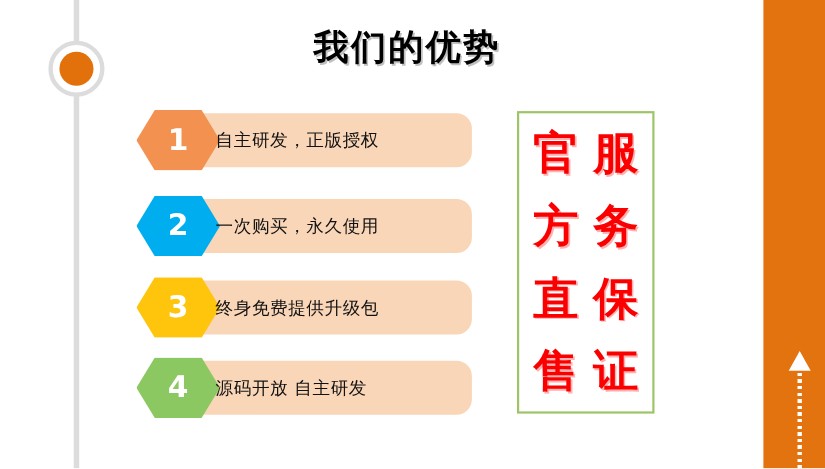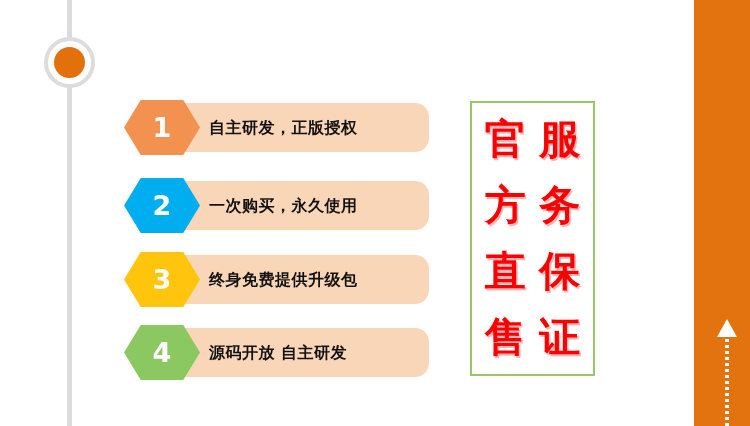--- a/index.html
+++ b/index.html
@@ -93,26 +93,26 @@
     width: 76px;
     height: 55px;
     line-height: 55px;
     text-align: center;
     color: #ffffff;
     font-size: 27px;
     font-weight: bold;
   }
   .adv-text {
     position: absolute;
-    left: 85px;
+    left: 72px;
     top: 3px;
     height: 49px;
     line-height: 49px;
     font-size: 16px;
-    font-weight: bold;
+    font-weight: normal;
     color: #111111;
     white-space: nowrap;
     letter-spacing: 0.5px;
   }
 
   
   .slogan-panel {
     position: absolute;
     left: 470px;
     top: 101px;
@@ -175,20 +175,21 @@
 </style>
 </head>
 <body>
 
 <div id="slide">
 
   <div class="timeline-line"></div>
   <div class="timeline-node"></div>
   <div class="timeline-node-dot"></div>
 
+  <div class="page-title">我们的优势</div>
 
   <div class="adv-row" style="top:100px;">
     <div class="adv-pill"></div>
     <div class="adv-hex" style="background:#f39150;"></div>
     <div class="adv-num">1</div>
     <div class="adv-text">自主研发，正版授权</div>
   </div>
 
   <div class="adv-row" style="top:178px;">
     <div class="adv-pill"></div>

